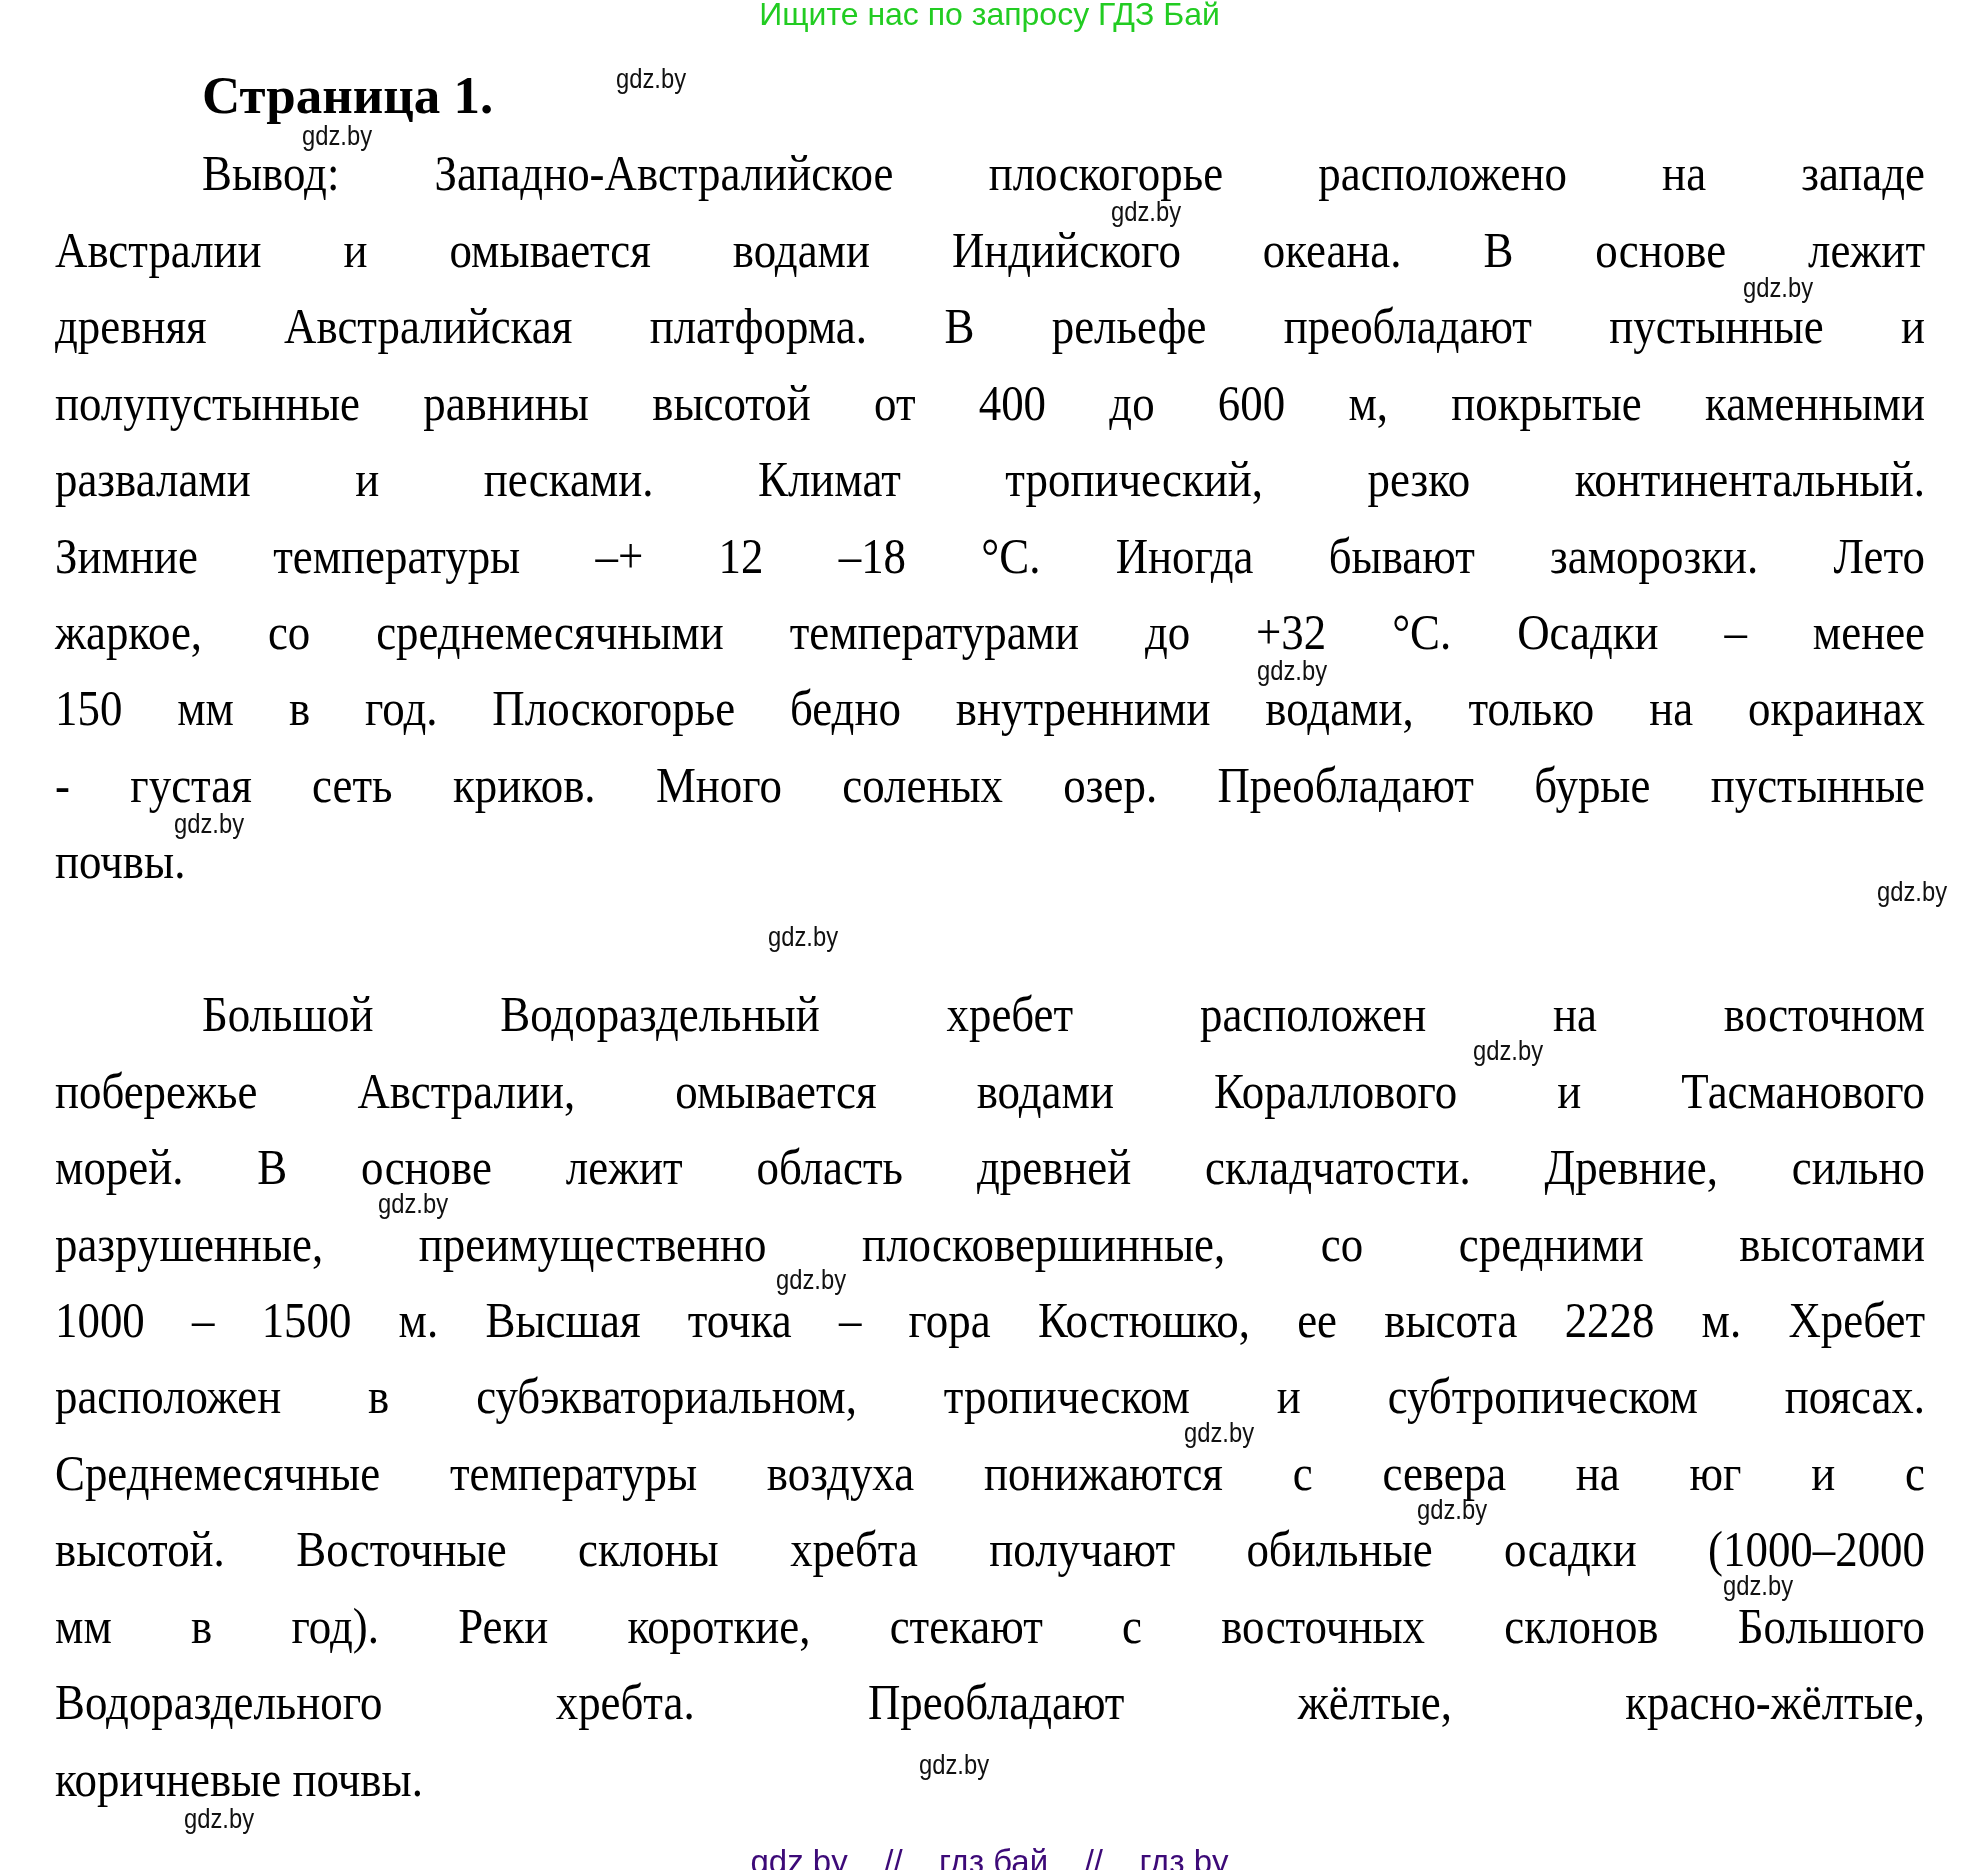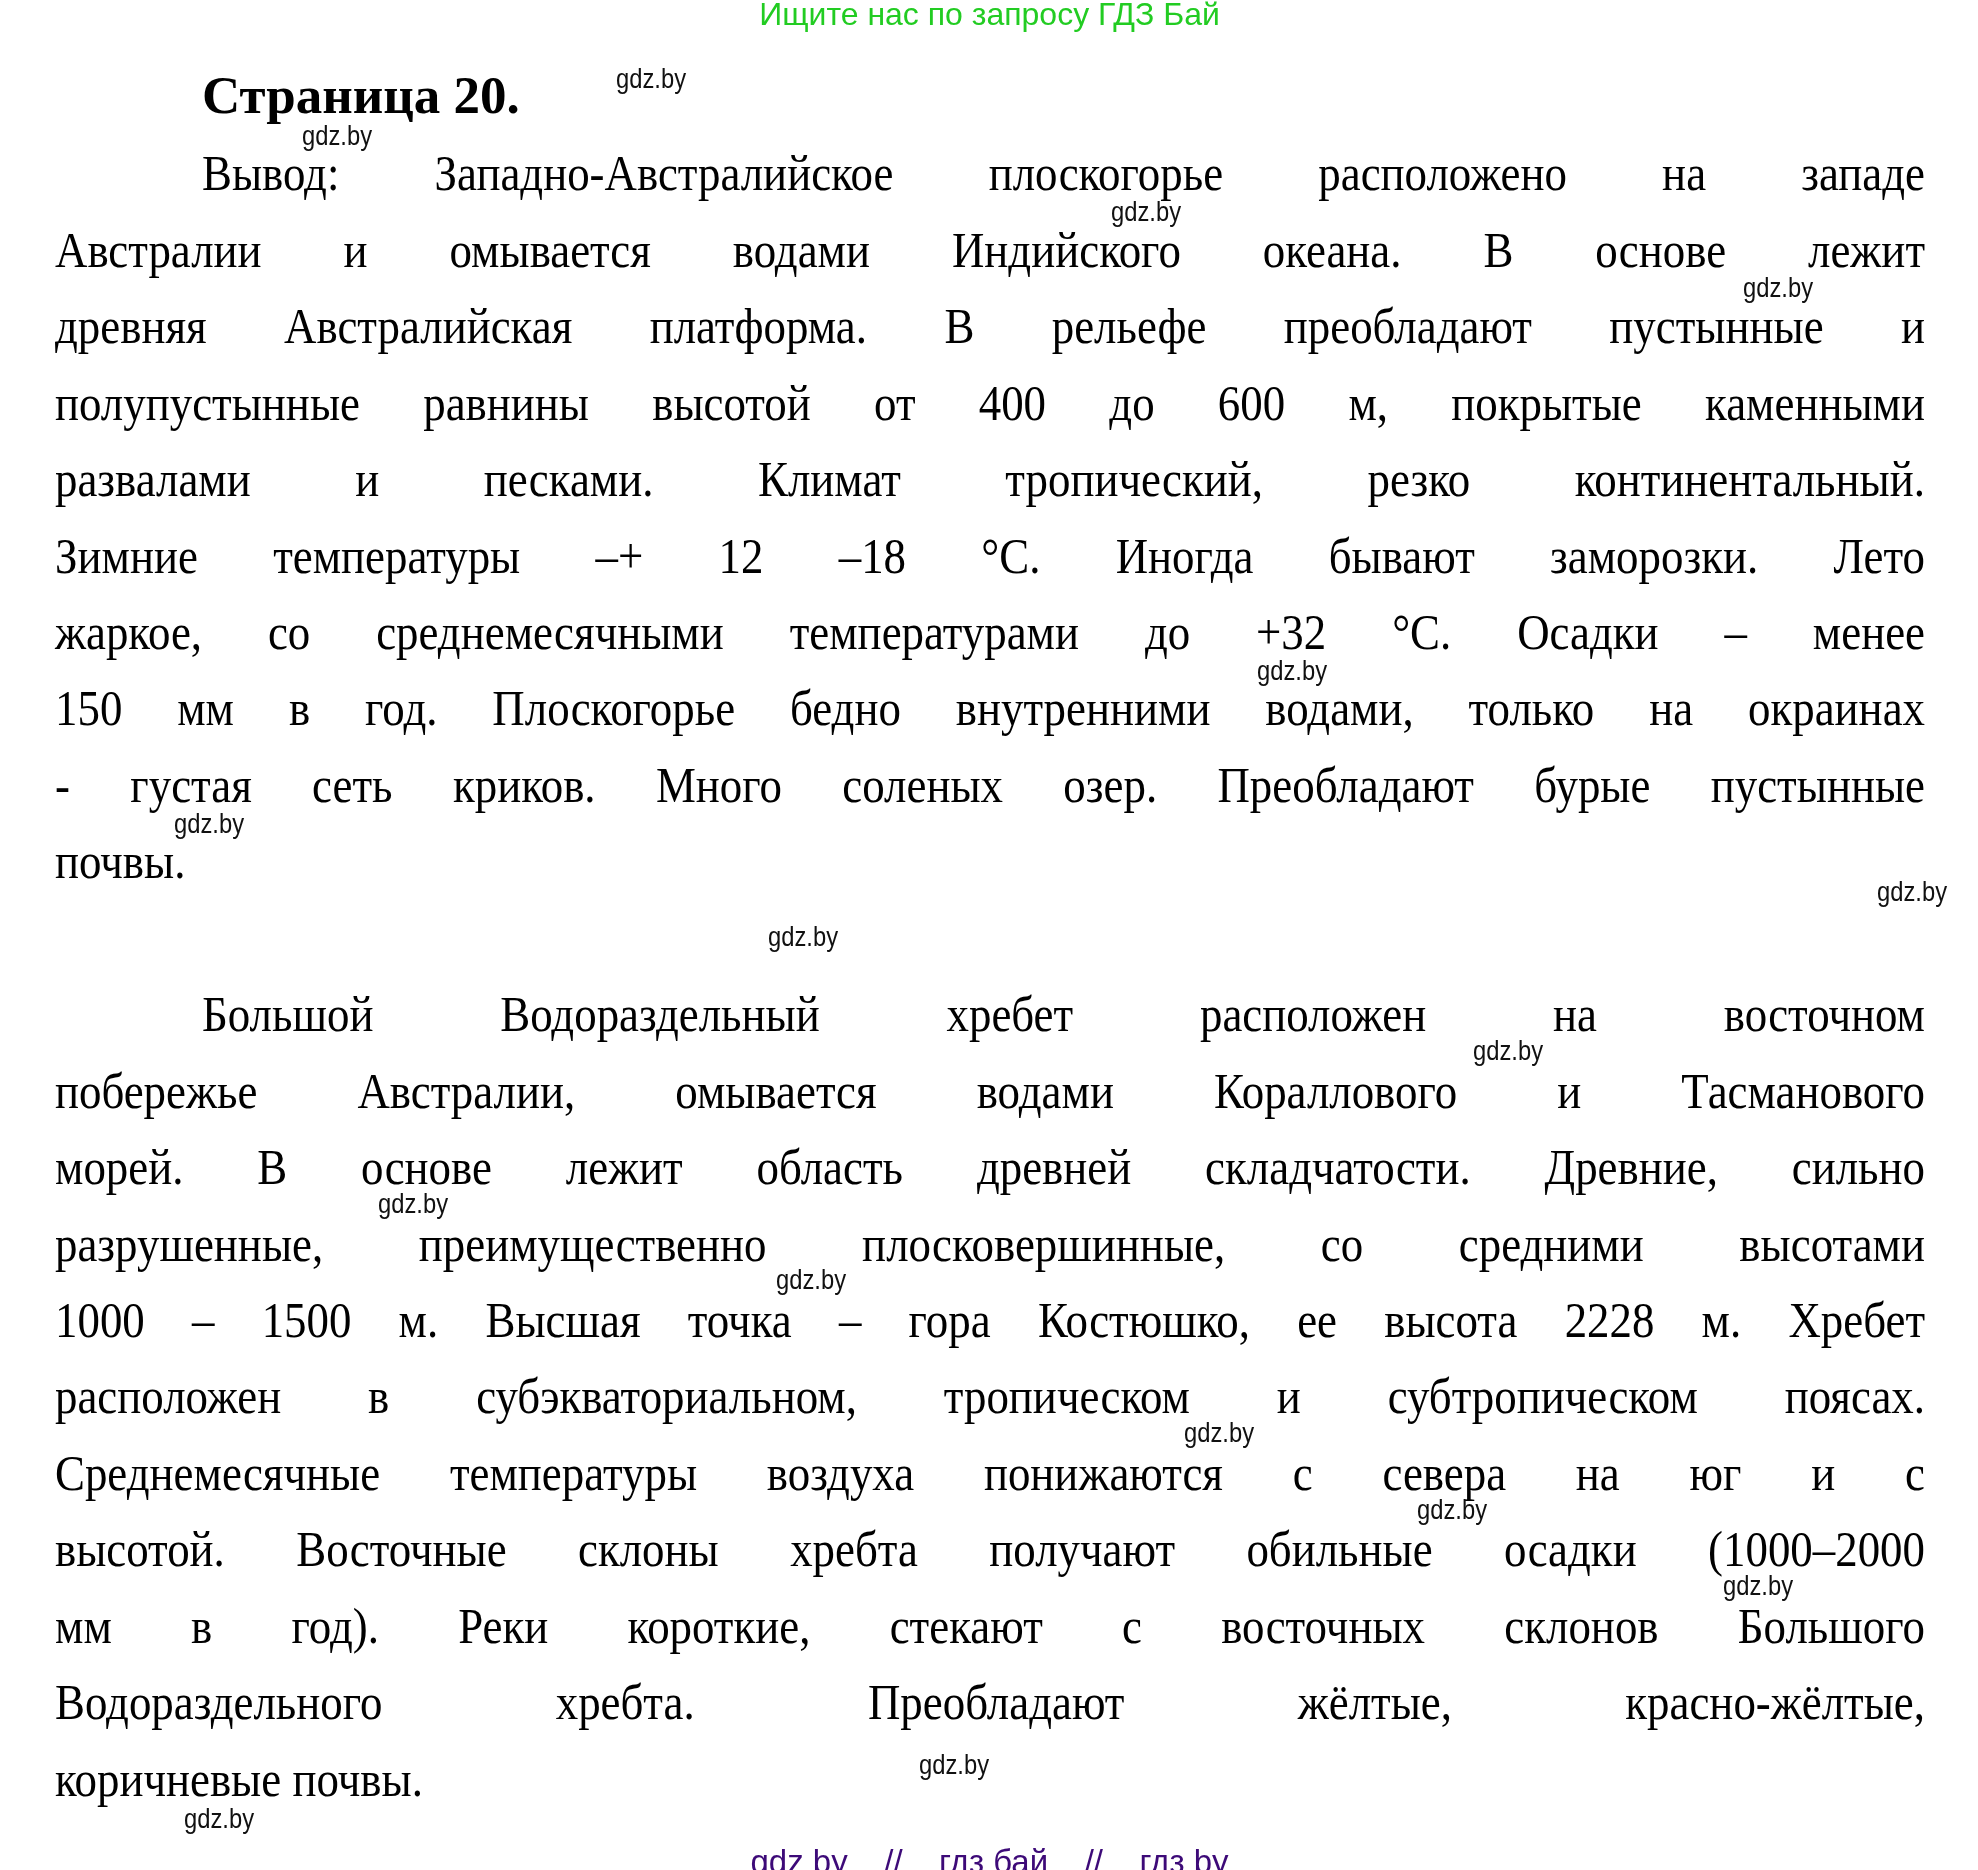--- a/index.html
+++ b/index.html
@@ -29,21 +29,21 @@
     position: absolute; left: 0; right: 0; top: 1843px; text-align: center;
     font-family: "Liberation Sans", sans-serif; font-size: 33px; color: #3d0a78;
   }
   .footer span { margin: 0 13.7px; }
 </style>
 </head>
 <body>
 
 <div class="top-banner">Ищите нас по запросу ГДЗ Бай</div>
 
-<div class="page-title">Страница 20.</div>
+<div class="page-title">Страница 1.</div>
 
 <div>
   <div class="line inner indent" style="top:135px">Вывод: Западно-Австралийское плоскогорье расположено на западе</div>
   <div class="line inner" style="top:212px">Австралии и омывается водами Индийского океана. В основе лежит</div>
   <div class="line inner" style="top:288px">древняя Австралийская платформа. В рельефе преобладают пустынные и</div>
   <div class="line inner" style="top:365px">полупустынные равнины высотой от 400 до 600 м, покрытые каменными</div>
   <div class="line inner" style="top:441px">развалами и песками. Климат тропический, резко континентальный.</div>
   <div class="line inner" style="top:518px">Зимние температуры –+ 12 –18 °С. Иногда бывают заморозки. Лето</div>
   <div class="line inner" style="top:594px">жаркое, со среднемесячными температурами до +32 °С. Осадки – менее</div>
   <div class="line inner" style="top:670px">150 мм в год. Плоскогорье бедно внутренними водами, только на окраинах</div>

